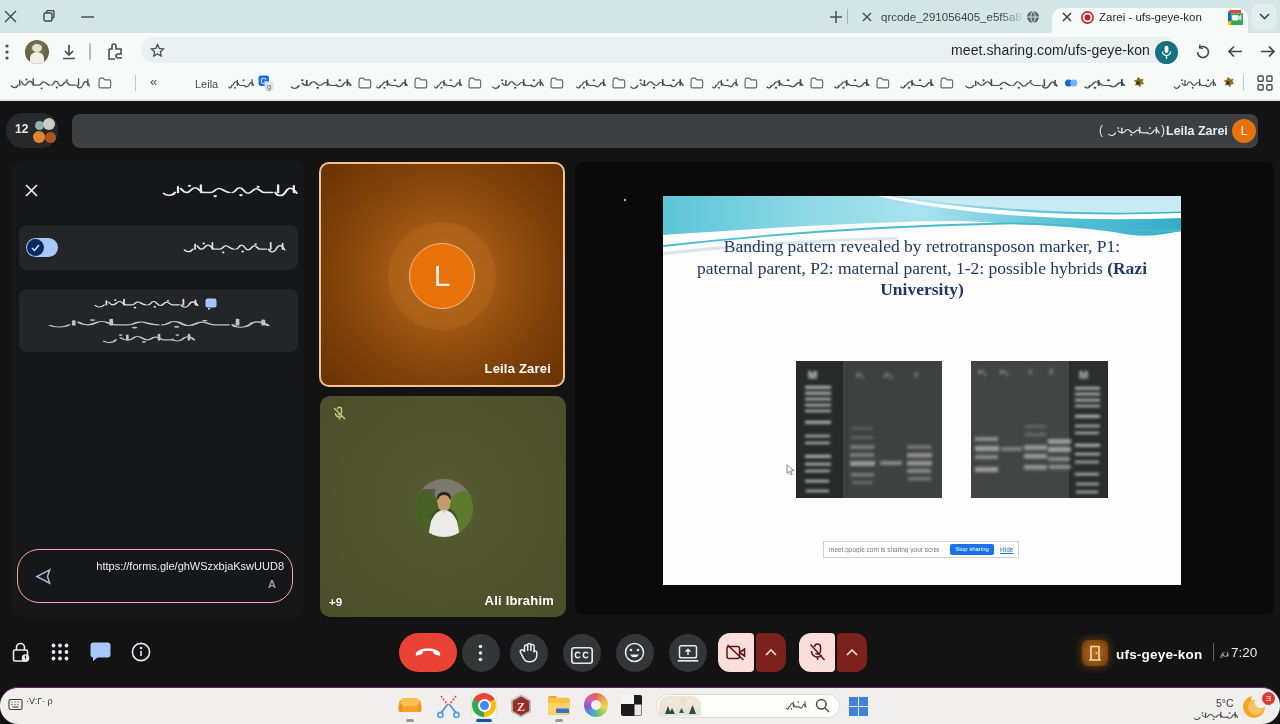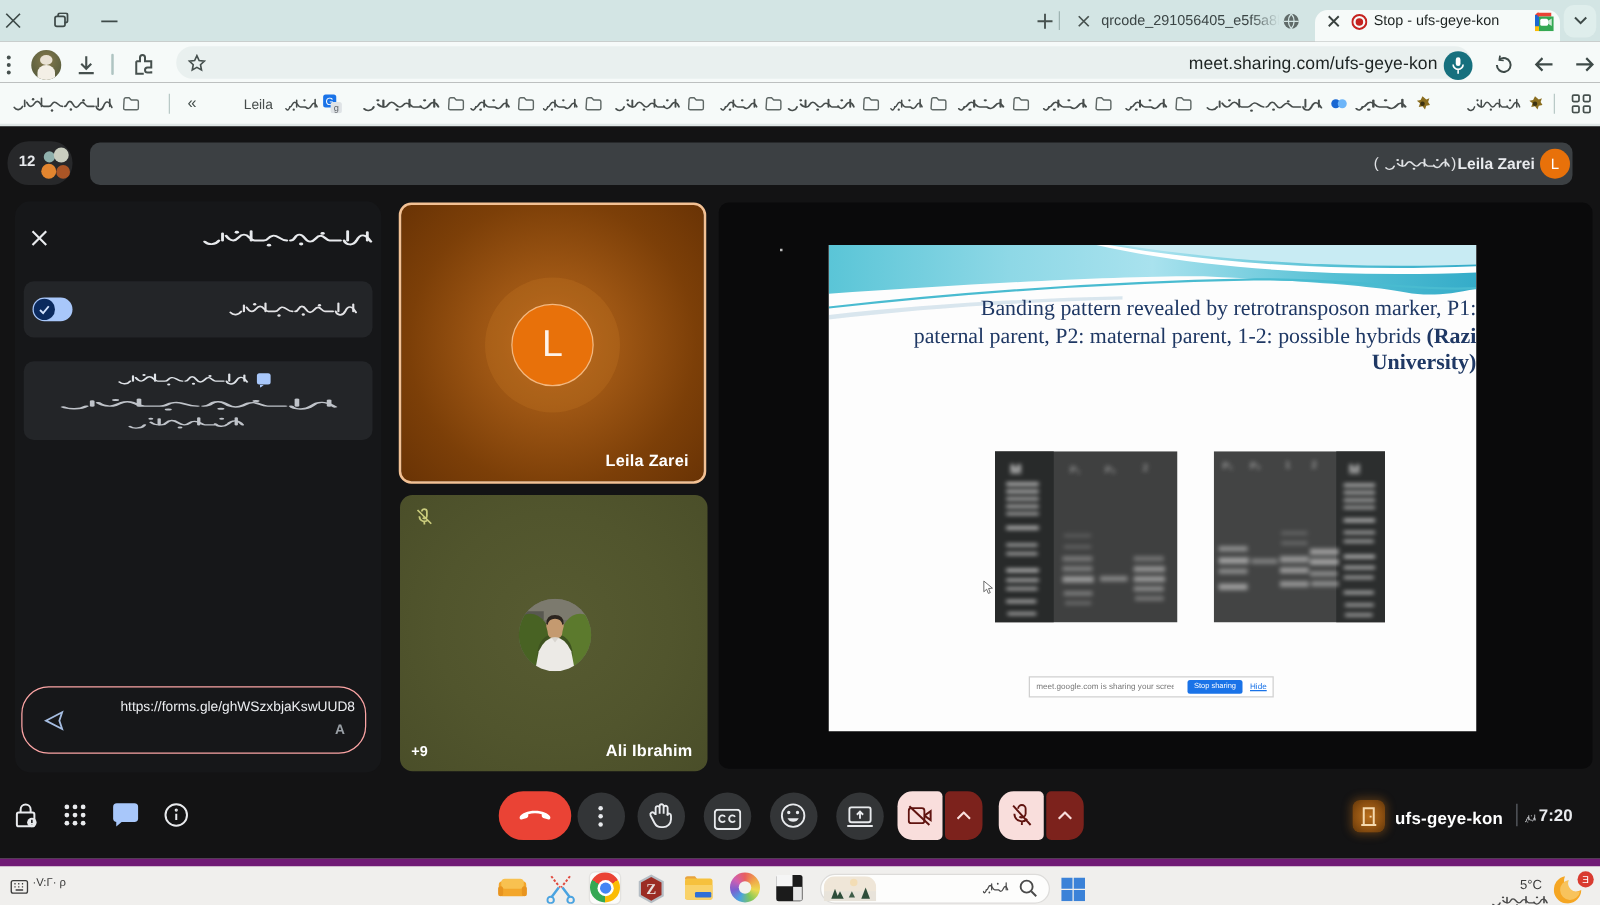--- a/index.html
+++ b/index.html
@@ -95,21 +95,21 @@
       </svg>
 
  <div class="abs" style="left:1052px;top:8px;width:196px;height:25px;background:#f6faf9;border-radius:10px 10px 0 0;"></div>
  <svg class="abs" style="left:1061px;top:11px" width="12" height="12" viewBox="0 0 12 12" stroke="#39413f" stroke-width="1.5">
         <path d="M2,2 L10,10 M10,2 L2,10"></path>
       </svg>
  <svg class="abs" style="left:1081px;top:11px" width="13" height="13" viewBox="0 0 13 13">
         <circle cx="6.5" cy="6.5" r="5.6" fill="none" stroke="#c5221f" stroke-width="1.6"></circle>
         <circle cx="6.5" cy="6.5" r="3" fill="#c5221f"></circle>
       </svg>
- <div class="abs" style="left:1099px;top:11px;color:#1d2322;font-size:11.5px;white-space:nowrap;">Stop - ufs-geye-kon</div>
+ <div class="abs" style="left:1099px;top:11px;color:#1d2322;font-size:11.5px;white-space:nowrap;">Zarei - ufs-geye-kon</div>
  <svg class="abs" style="left:1228px;top:10px" width="15" height="15" viewBox="0 0 15 15">
   <rect x="0" y="2" width="3.2" height="11" fill="#1967d2"></rect>
   <path d="M0,2 L3.2,2 3.2,0 2,0 z" fill="#ea4335"></path>
         <rect x="2" y="0" width="11" height="3.2" fill="#ea4335"></rect>
   <rect x="0" y="11" width="8" height="4" fill="#fbbc05"></rect>
   <rect x="3.2" y="3.2" width="11.8" height="11.8" fill="#34a853"></rect>
   <rect x="4.2" y="5" width="6.2" height="5.5" rx="1.2" fill="#fff"></rect>
         <path d="M10.4,6.5 l3,-1.8 v6.1 l-3,-1.8 z" fill="#ceead6"></path>
  </svg>
  <div class="abs" style="left:1251px;top:4px;width:26px;height:26px;border-radius:8px;background:#dfeeec;"></div>
@@ -371,21 +371,21 @@
               <stop offset="0.78" stop-color="#55c0d4"></stop>
               <stop offset="1" stop-color="#35acc9"></stop>
     </linearGradient>
    </defs>
    <path d="M0,0 H518 V35 C495,40 478,41 462,38 C430,32 380,29 300,25 C230,24.5 110,31.5 0,39 Z" fill="url(#tg)"></path>
    <path d="M234,0 H518 V15.5 C412,19.5 315,12.5 234,0 Z" fill="#c8ebf3"></path>
    <path d="M224,0 C310,15 410,21.5 518,17 L518,22 C408,26.5 298,19 214,0 Z" fill="#ffffff"></path>
    <path d="M0,50 C120,36.5 240,29.5 340,27.5 C410,26.5 470,37 518,34.5" fill="none" stroke="#49bbd0" stroke-width="1.8"></path>
    <path d="M0,56 C70,48 150,43 235,41 L235,43.5 C150,45.5 70,51.5 0,59.5 Z" fill="#ccdde8" opacity="0.75"></path>
   </svg>
-  <div class="abs" style="left:0;top:40px;width:518px;text-align:right;font-family:'Liberation Serif',serif;font-size:17.5px;color:#1f3864;line-height:21.5px;">Banding pattern revealed by retrotransposon marker, P1:<br>paternal parent, P2: maternal parent, 1-2: possible hybrids <b>(Razi<br>University)</b></div>
+  <div class="abs" style="left:0;top:40px;width:518px;text-align:center;font-family:'Liberation Serif',serif;font-size:17.5px;color:#1f3864;line-height:21.5px;">Banding pattern revealed by retrotransposon marker, P1:<br>paternal parent, P2: maternal parent, 1-2: possible hybrids <b>(Razi<br>University)</b></div>
   <svg class="abs" style="left:133px;top:165px" width="146" height="137" viewBox="0 0 146 137">
    <defs>
             <filter id="bl" x="-30%" y="-30%" width="160%" height="160%">
               <feGaussianBlur stdDeviation="1.5"></feGaussianBlur>
             </filter>
           </defs>
    <rect width="146" height="137" fill="#3f4040"></rect>
    <rect x="0" y="0" width="47" height="137" fill="#282a2a"></rect>
    <g fill="#c9c9c9" filter="url(#bl)">
     <text x="12" y="18" font-size="11" font-weight="bold" fill="#ddd" font-family="Liberation Sans">M</text>
@@ -555,27 +555,27 @@
  <div class="abs" style="left:837px;top:633px;width:30px;height:39px;border-radius:4px 12px 12px 4px;background:#7c221c;"></div>
  <svg class="abs" style="left:846px;top:649px" width="12" height="7" viewBox="0 0 12 7" fill="none" stroke="#f9dedc" stroke-width="1.7">
         <path d="M1,6 L6,1 L11,6"></path>
       </svg>
  <div class="abs" style="left:1082px;top:640px;width:26px;height:26px;border-radius:6px;background:radial-gradient(circle,#b96f1d 0%,#8a4e10 60%,#5e350a 100%);box-shadow:0 0 7px 2px rgba(180,105,25,0.38);"></div>
  <svg class="abs" style="left:1088px;top:645px" width="14" height="16" viewBox="0 0 14 16" fill="none" stroke="#f5d9ae" stroke-width="1.6">
         <path d="M1,15 h12 M3,15 V1.5 h8 V15 M8.5,7.5 v1.5"></path>
       </svg>
  <div class="abs" style="left:1116px;top:647px;color:#fff;font-size:13.5px;font-weight:bold;letter-spacing:.2px;">ufs-geye-kon</div>
  <div class="abs" style="left:1213px;top:643px;width:1px;height:18px;background:#5f6368;"></div>
- <div class="abs" style="left:1231px;top:645px;color:#e8eaed;font-size:13.5px;font-weight:bold;">7:20</div>
+ <div class="abs" style="left:1231px;top:645px;color:#e8eaed;font-size:13.5px;font-weight:normal;">7:20</div>
  <svg class="ar abs" style="left:1220px;top:651px;width:9px;height:8px;color:#e8eaed">
         <use href="#sqc"></use>
       </svg>
 </div>
 
-<div class="abs" style="left:0;top:687px;width:1280px;height:37px;background:#f0efed;border-top:6px solid #701a75;box-sizing:border-box;">
+<div class="abs" style="left:0;top:687px;width:1280px;height:37px;background:#f0efed;border-top:1px solid #701a75;box-sizing:border-box;border-radius:18px;">
  <svg class="abs" style="left:8px;top:9px" width="15" height="15" viewBox="0 0 15 15" fill="none" stroke="#3c3c3c" stroke-width="1.1">
         <rect x="1" y="2.5" width="13" height="10" rx="1.5"></rect>
         <path d="M3.5,5 h1 M6.5,5 h1 M9.5,5 h1 M3.5,7.5 h1 M6.5,7.5 h1 M9.5,7.5 h1 M4.5,10 h6"></path>
       </svg>
  <div class="abs" style="left:26px;top:8px;color:#3a3a3a;font-size:9px;">·V:Γ· ρ</div>
  <div class="abs" style="left:26px;top:19px;color:#3a3a3a;font-size:9px;margin-top:47px;">Γ·Γο/ΙΓ/Π</div>
 
  <svg class="abs" style="left:398px;top:7px" width="24" height="22" viewBox="0 0 24 22">
         <rect x="1" y="5" width="22" height="12" rx="3" fill="#f3a62a"></rect>
         <rect x="3" y="3" width="18" height="8" rx="3" fill="#f8c150"></rect>

